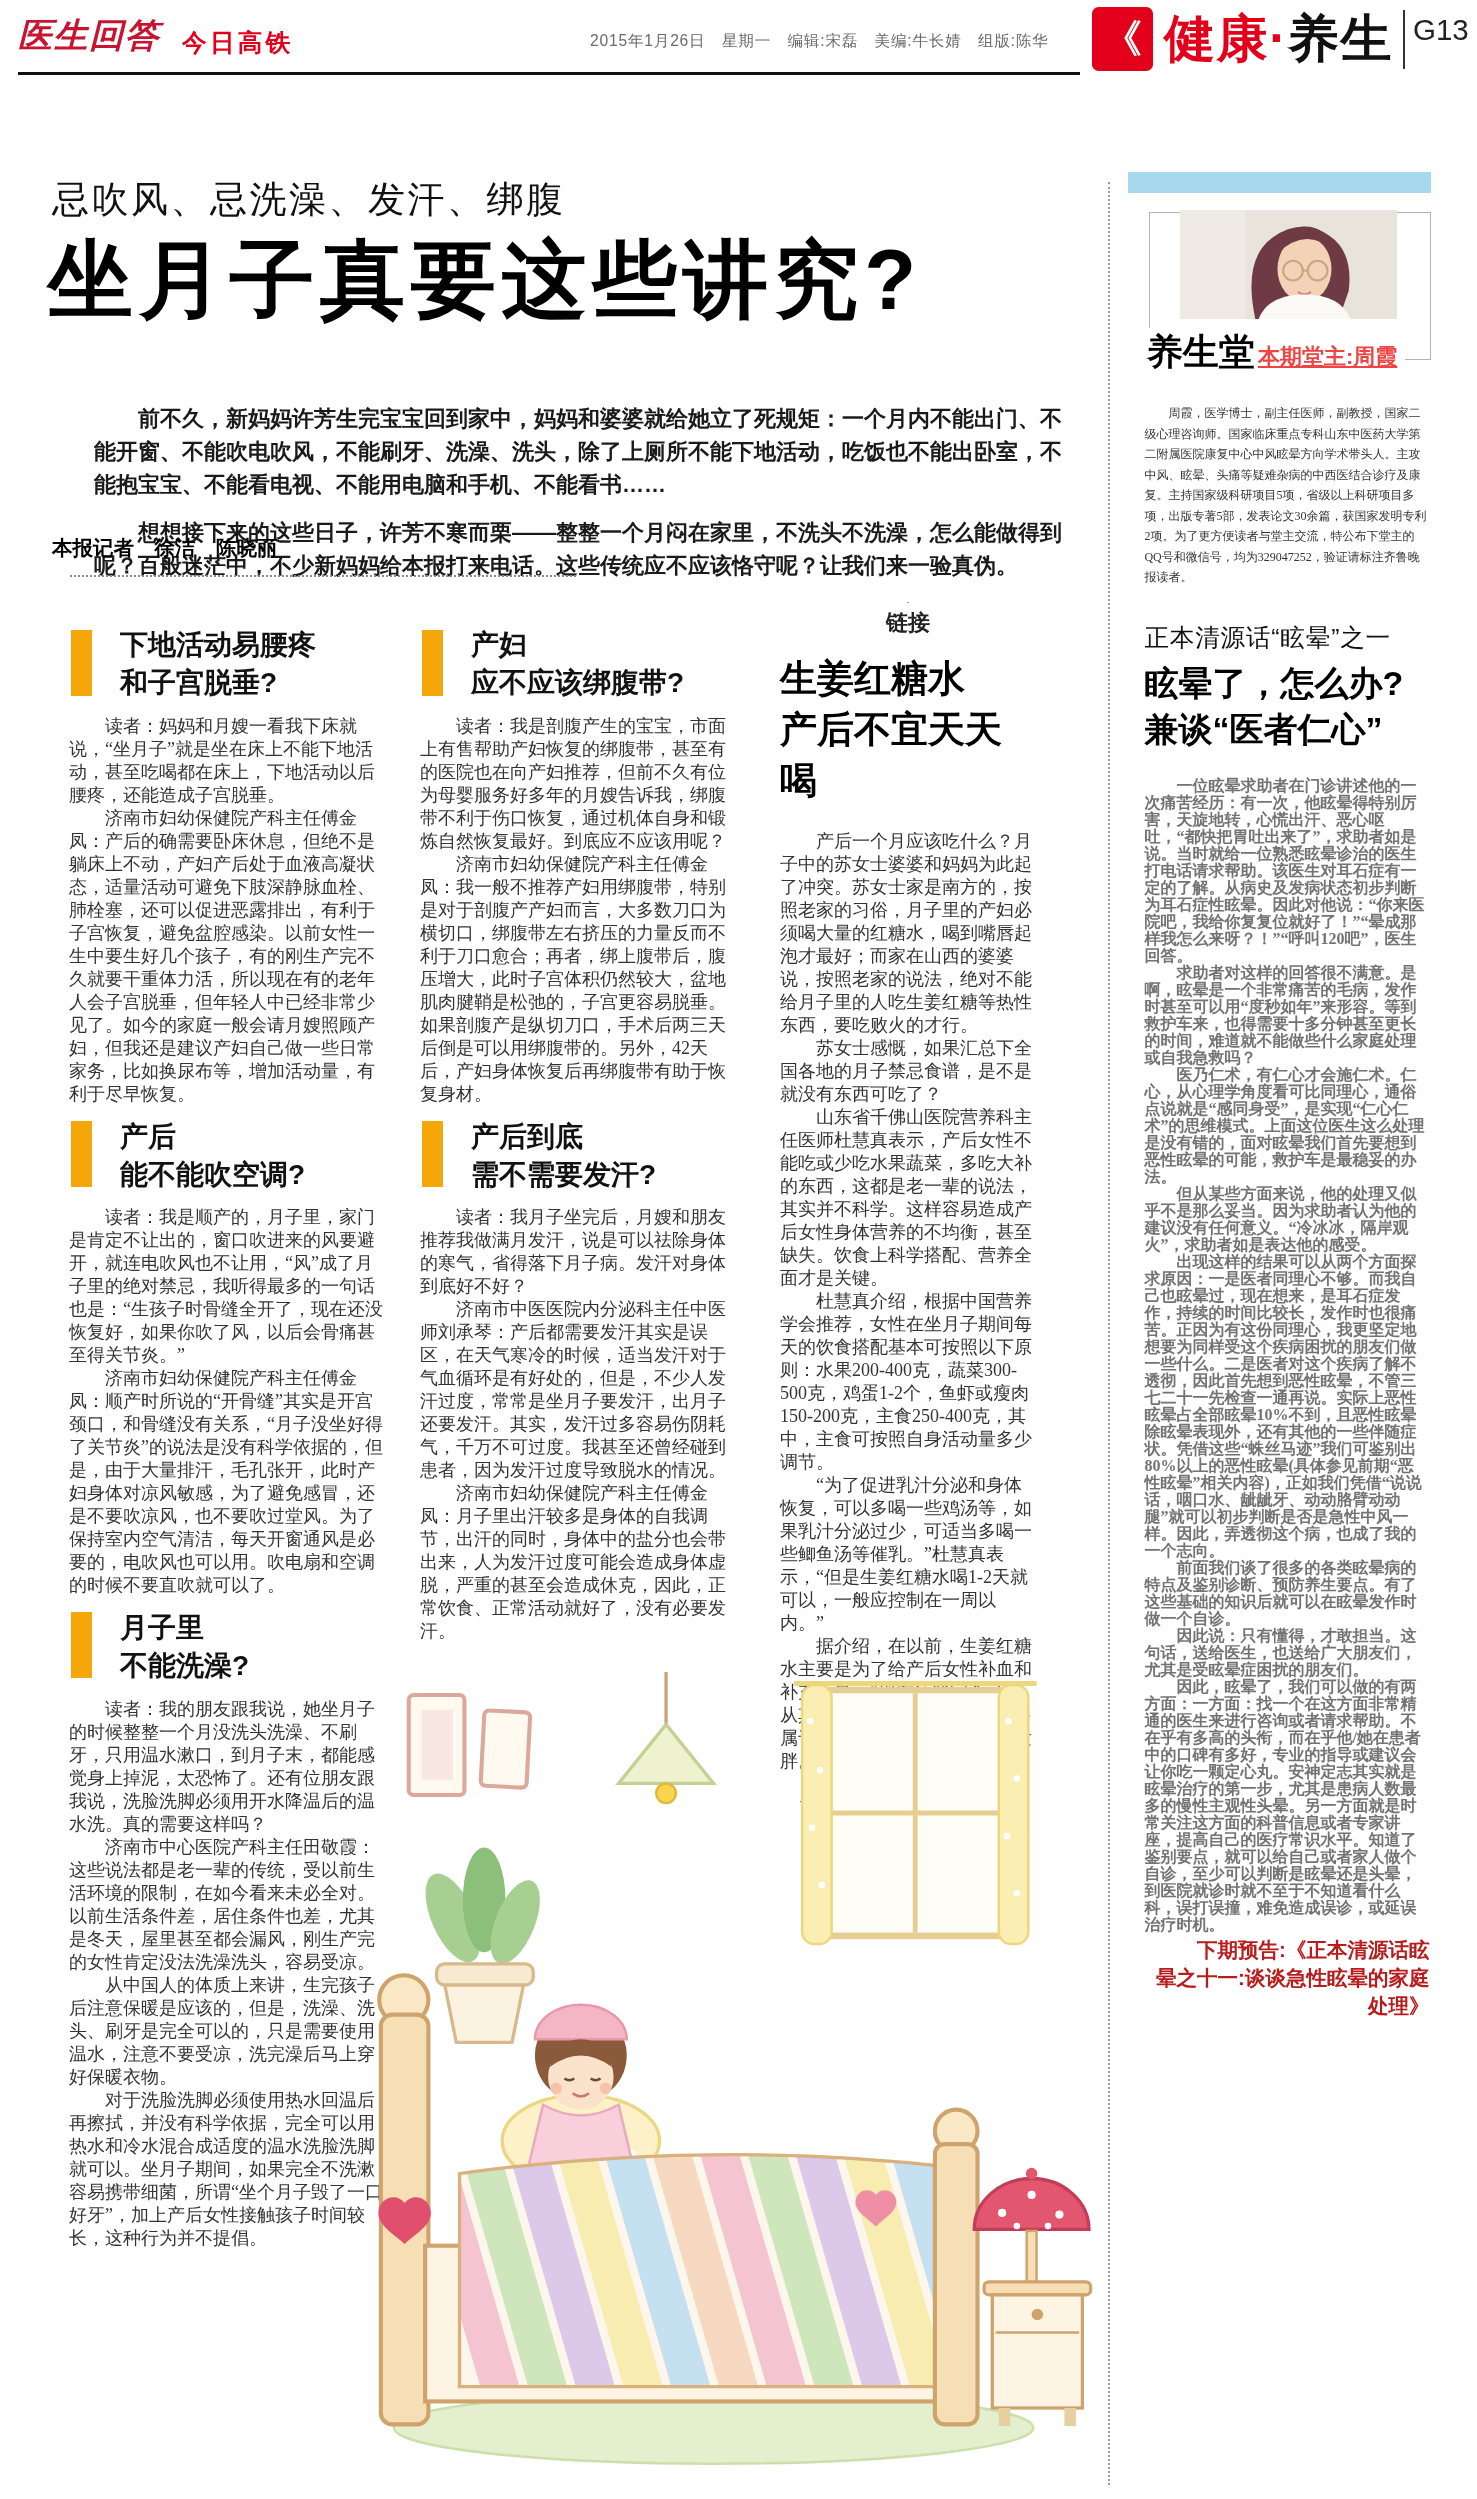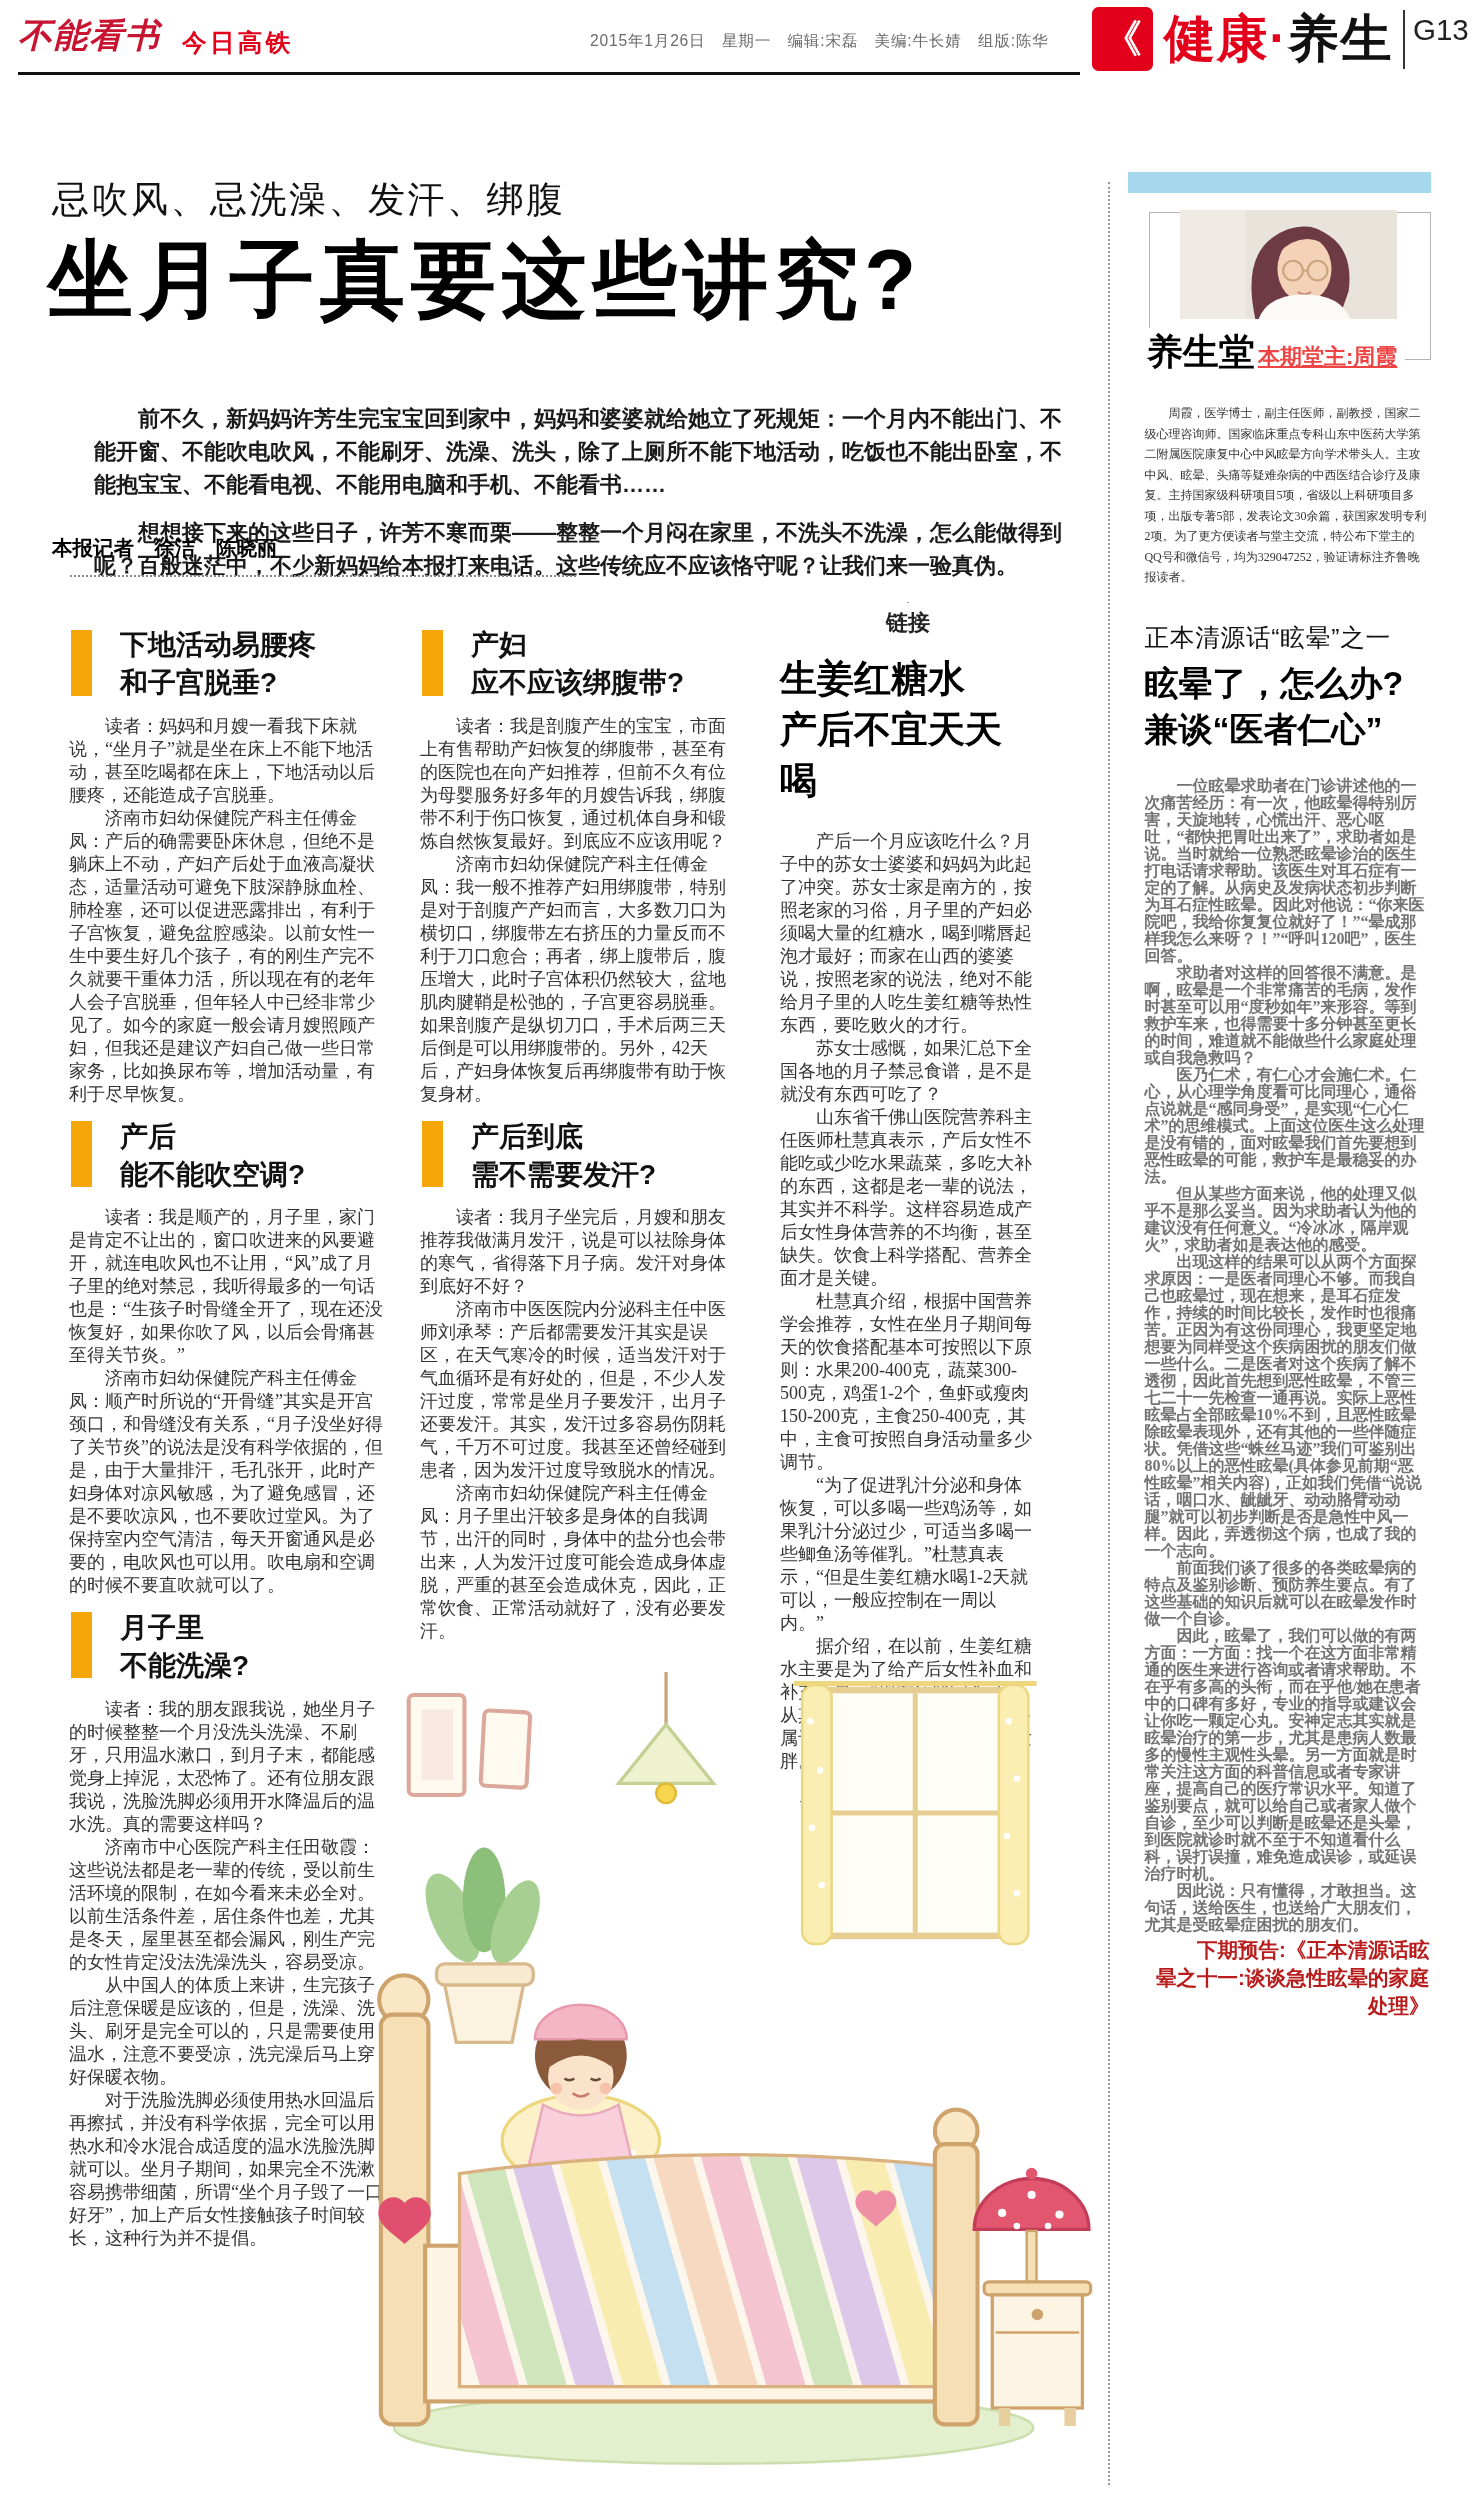--- a/index.html
+++ b/index.html
@@ -74,21 +74,21 @@
   .expert-next{margin:3.3px 0 0 16.4px;width:285px;font-family:"Liberation Sans",sans-serif;
           font-weight:bold;font-size:20.5px;line-height:28px;color:#b91c1c;text-indent:2em;text-align:right;}
   
   .illus{position:absolute;left:361px;top:1672px;width:738px;height:795px;}
 </style>
 </head>
 <body>
 
 <div class="page">
 
-  <div class="masthead">不能看书</div>
+  <div class="masthead">医生回答</div>
   <div class="masthead-sub">今日高铁</div>
   <div class="header-meta">2015年1月26日　星期一　编辑:宋磊　美编:牛长婧　组版:陈华</div>
   <div class="header-rule"></div>
   <div class="badge">《</div>
   <div class="sec-name"><span class="red">健康</span><span class="red">·</span><span class="blk">养生</span></div>
   <div class="pageno-sep"></div>
   <div class="pageno">G13</div>
 
   <div class="kicker">忌吹风、忌洗澡、发汗、绑腹</div>
   <div class="headline">坐月子真要这些讲究?</div>
@@ -212,22 +212,22 @@
       <div>眩晕了，怎么办?</div>
       <div>兼谈“医者仁心”</div>
     </div>
     <div class="expert-body">
       <p>一位眩晕求助者在门诊讲述他的一次痛苦经历：有一次，他眩晕得特别厉害，天旋地转，心慌出汗、恶心呕吐，“都快把胃吐出来了”，求助者如是说。当时就给一位熟悉眩晕诊治的医生打电话请求帮助。该医生对耳石症有一定的了解。从病史及发病状态初步判断为耳石症性眩晕。因此对他说：“你来医院吧，我给你复复位就好了！”“晕成那样我怎么来呀？！”“呼叫120吧”，医生回答。</p>
       <p>求助者对这样的回答很不满意。是啊，眩晕是一个非常痛苦的毛病，发作时甚至可以用“度秒如年”来形容。等到救护车来，也得需要十多分钟甚至更长的时间，难道就不能做些什么家庭处理或自我急救吗？</p>
       <p>医乃仁术，有仁心才会施仁术。仁心，从心理学角度看可比同理心，通俗点说就是“感同身受”，是实现“仁心仁术”的思维模式。上面这位医生这么处理是没有错的，面对眩晕我们首先要想到恶性眩晕的可能，救护车是最稳妥的办法。</p>
       <p>但从某些方面来说，他的处理又似乎不是那么妥当。因为求助者认为他的建议没有任何意义。“冷冰冰，隔岸观火”，求助者如是表达他的感受。</p>
       <p>出现这样的结果可以从两个方面探求原因：一是医者同理心不够。而我自己也眩晕过，现在想来，是耳石症发作，持续的时间比较长，发作时也很痛苦。正因为有这份同理心，我更坚定地想要为同样受这个疾病困扰的朋友们做一些什么。二是医者对这个疾病了解不透彻，因此首先想到恶性眩晕，不管三七二十一先检查一通再说。实际上恶性眩晕占全部眩晕10%不到，且恶性眩晕除眩晕表现外，还有其他的一些伴随症状。凭借这些“蛛丝马迹”我们可鉴别出80%以上的恶性眩晕(具体参见前期“恶性眩晕”相关内容)，正如我们凭借“说说话，咽口水、龇龇牙、动动胳臂动动腿”就可以初步判断是否是急性中风一样。因此，弄透彻这个病，也成了我的一个志向。</p>
       <p>前面我们谈了很多的各类眩晕病的特点及鉴别诊断、预防养生要点。有了这些基础的知识后就可以在眩晕发作时做一个自诊。</p>
+      <p>因此说：只有懂得，才敢担当。这句话，送给医生，也送给广大朋友们，尤其是受眩晕症困扰的朋友们。</p>
       <p>因此，眩晕了，我们可以做的有两方面：一方面：找一个在这方面非常精通的医生来进行咨询或者请求帮助。不在乎有多高的头衔，而在乎他/她在患者中的口碑有多好，专业的指导或建议会让你吃一颗定心丸。安神定志其实就是眩晕治疗的第一步，尤其是患病人数最多的慢性主观性头晕。另一方面就是时常关注这方面的科普信息或者专家讲座，提高自己的医疗常识水平。知道了鉴别要点，就可以给自己或者家人做个自诊，至少可以判断是眩晕还是头晕，到医院就诊时就不至于不知道看什么科，误打误撞，难免造成误诊，或延误治疗时机。</p>
-      <p>因此说：只有懂得，才敢担当。这句话，送给医生，也送给广大朋友们，尤其是受眩晕症困扰的朋友们。</p>
     </div>
     <div class="expert-next">下期预告:《正本清源话眩晕之十一:谈谈急性眩晕的家庭处理》</div>
   </div>
 
   <svg class="illus" viewBox="0 0 900 970">
 
     <ellipse cx="430" cy="922" rx="390" ry="44" fill="#e3efcd" stroke="#cbdfad" stroke-width="3"></ellipse>
 
     <rect x="58" y="28" width="68" height="122" rx="6" fill="#fffaf0" stroke="#dca89b" stroke-width="5"></rect>
     <rect x="74" y="46" width="38" height="86" fill="#f9e7e2"></rect>

